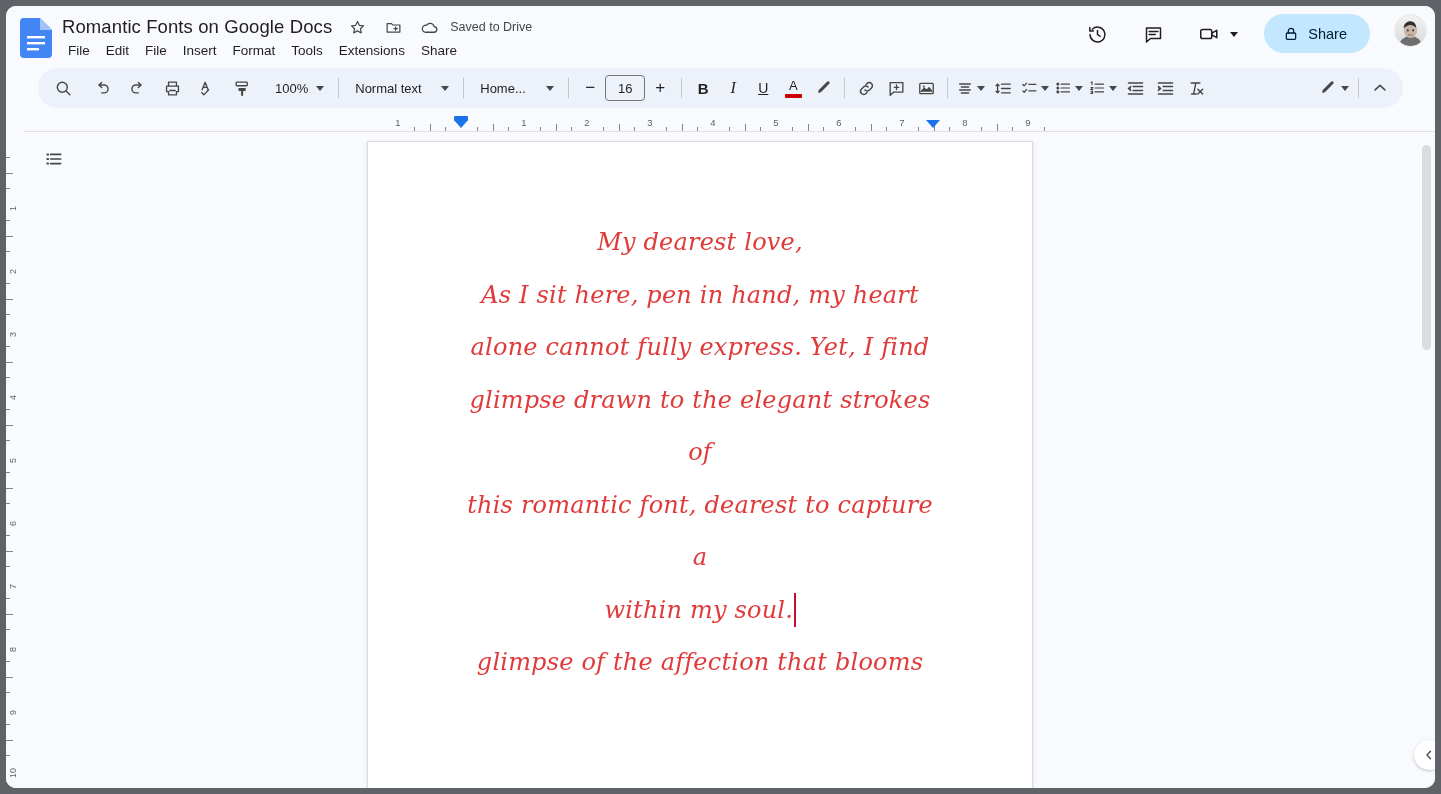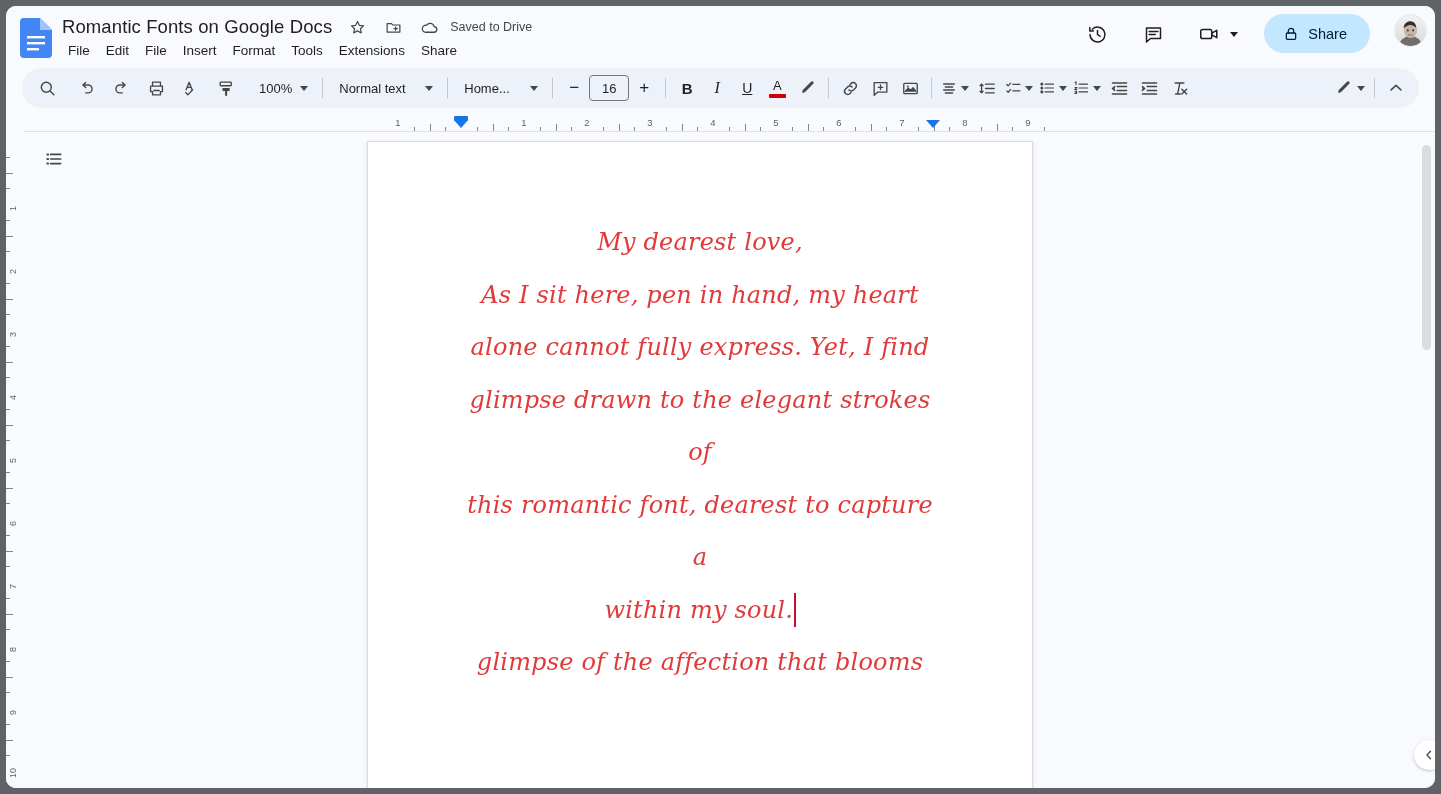--- a/index.html
+++ b/index.html
@@ -90,21 +90,21 @@
     width: 33px; height: 33px; border-radius: 50%;
     overflow: hidden; background: #e3e3e3;
     border: 1px solid #e8eaed;
     position: relative;
   }
 
   
   .toolbar-wrap {
     position: relative;
     height: 46px;
-    padding: 0 16px;
+    padding: 0 32px;
   }
   .toolbar {
     position: relative;
     height: 40px;
     background: #edf2fa;
     border-radius: 20px;
     display: flex; align-items: center;
     padding: 0 8px;
   }
   .tb {

